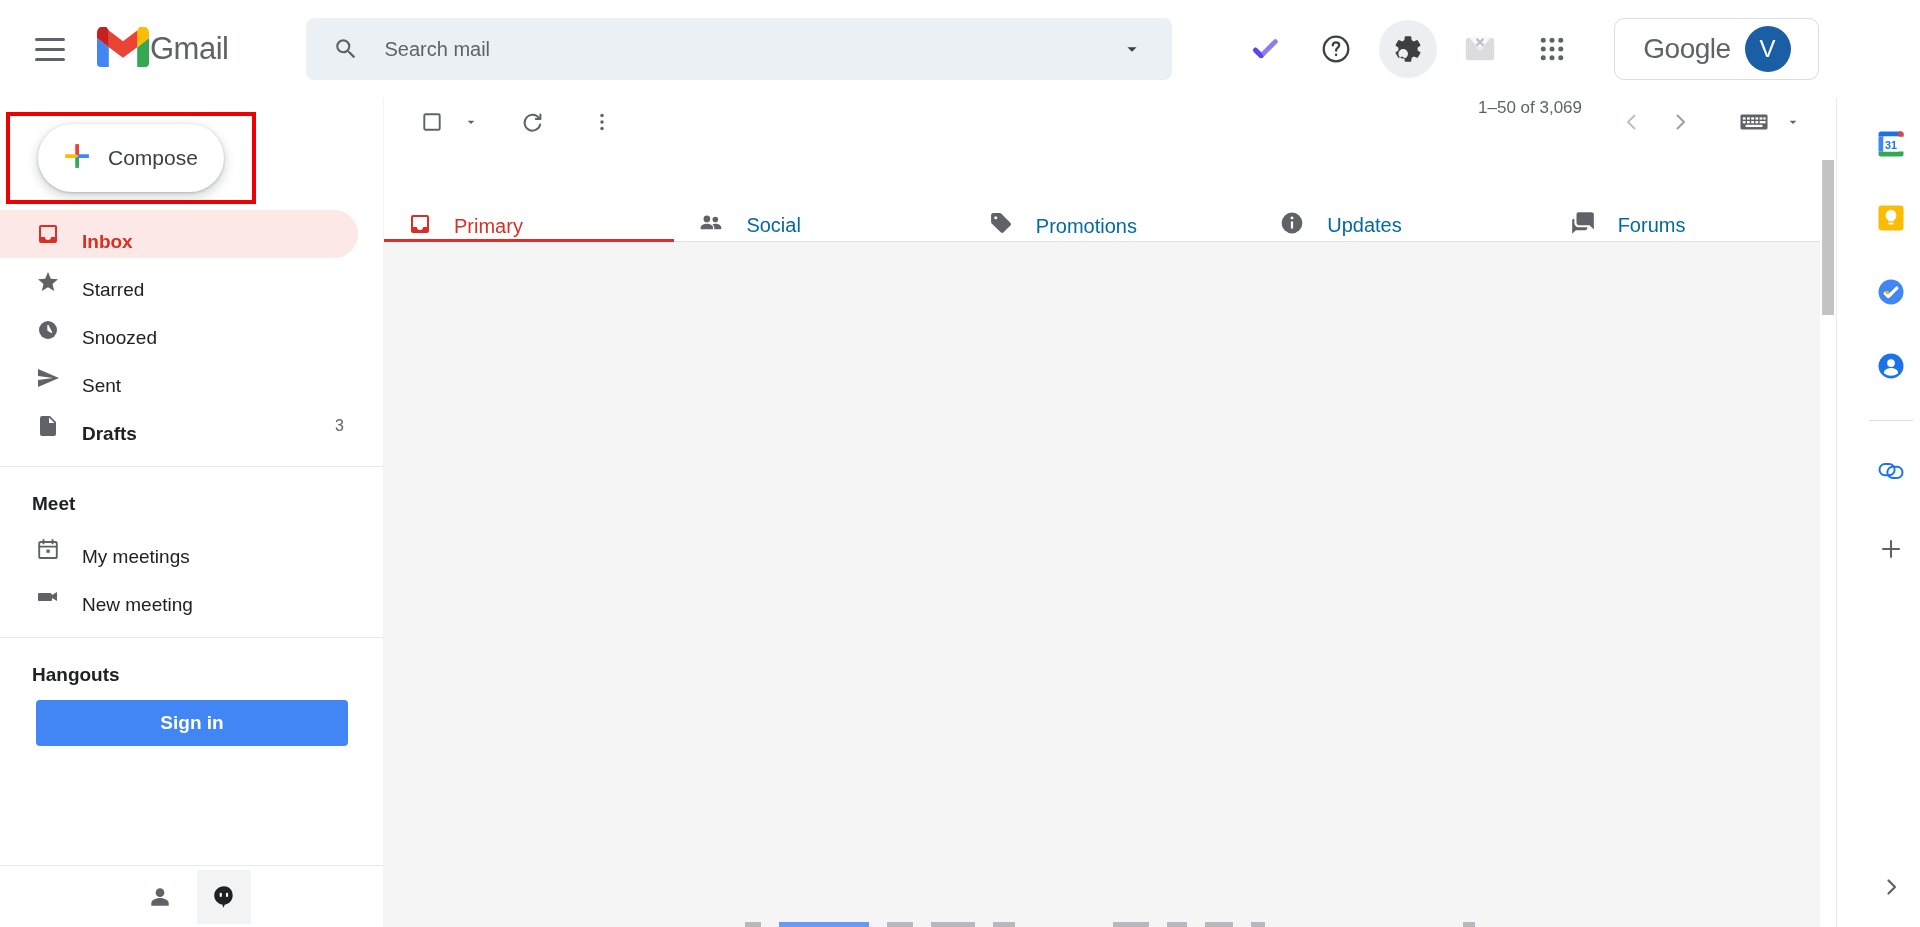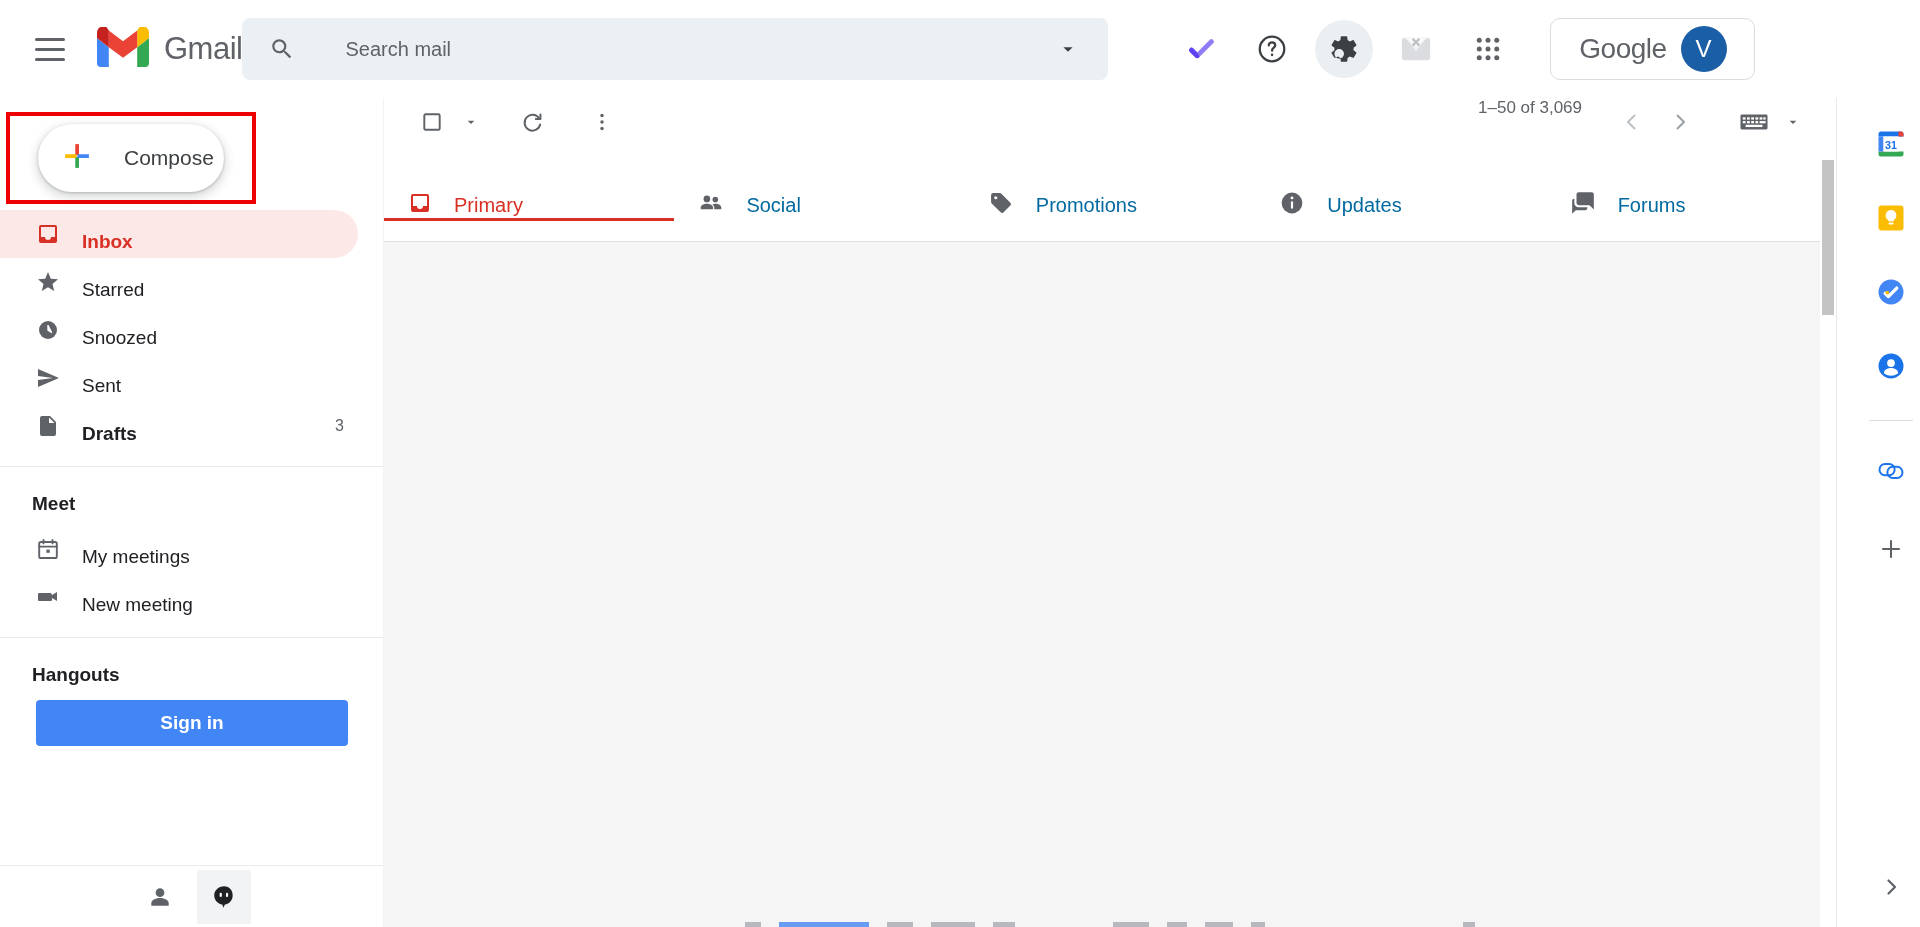--- a/index.html
+++ b/index.html
@@ -21,28 +21,29 @@
   .hamburger {
     width: 60px; height: 60px; margin-left: 20px;
     display: flex; flex-direction: column; justify-content: center; align-items: center;
     gap: 7px; cursor: pointer; border-radius: 50%;
   }
   .hamburger span { display:block; width: 30px; height: 3px; background: #5f6368; border-radius: 2px; }
 
   .brand { display: flex; align-items: center; margin-left: 16px; cursor: pointer; }
   .gmail-logo { width: 54px; height: 40px; }
   .brand-text {
-    font-size: 31px; color: #5f6368; margin-left: 14px;
+    font-size: 31px; color: #5f6368; 
     letter-spacing: -0.5px; font-weight: 400;
   }
 
   .search-wrap {
+    margin-left: 78px;
     width: 866px; height: 62px;
     background: #eaf0f3; border-radius: 8px;
-    display: flex; align-items: center; padding: 0 16px; gap: 25px;
+    display: flex; align-items: center; padding: 0 16px;
   }
   .search-icon-btn {
     width: 48px; height: 48px; border-radius: 50%;
     display: flex; align-items: center; justify-content: center;
     cursor: pointer; flex: none;
   }
   .search-input {
     flex: 1; height: 100%; border: none; background: transparent;
     outline: none; font-size: 20px; color: #202124;
     font-family: "Liberation Sans", sans-serif; padding-left: 14px;
@@ -87,21 +88,21 @@
     position: absolute; left: 6px; top: 14px;
     width: 250px; height: 92px;
     border: 4px solid #ef0000; background: #fff;
     z-index: 5;
   }
   .compose-btn {
     position: absolute; left: 38px; top: 26px;
     width: 186px; height: 68px;
     background: #fff; border-radius: 34px;
     box-shadow: 0 1px 3px rgba(60,64,67,.3), 0 4px 8px 3px rgba(60,64,67,.15);
-    display: flex; align-items: center; gap: 32px; padding-left: 24px;
+    display: flex; align-items: center; gap: 16px; padding-left: 24px;
     cursor: pointer; z-index: 6;
   }
   .compose-label { font-size: 21px; color: #3c4043; }
 
   .nav-list { position: absolute; top: 112px; left: 0; width: 384px; }
   .nav-item {
     height: 48px; display: flex; align-items: center;
     padding-left: 32px; cursor: pointer;
     border-top-right-radius: 24px; border-bottom-right-radius: 24px;
     margin-right: 26px; color: #202124; font-size: 19px;
@@ -154,21 +155,21 @@
   .tb-icon {
     width: 48px; height: 48px; border-radius: 50%;
     display: flex; align-items: center; justify-content: center; cursor: pointer;
   }
   .select-group { display: flex; align-items: center; }
   .tb-spacer { flex: 1; }
   .page-count { font-size: 17px; color: #5f6368; margin-right: 26px; }
   .kb-group { display: flex; align-items: center; margin-right: 28px; }
 
   .tabs {
-    height: 72px; display: flex; align-items: center;
+    height: 72px; display: flex; align-items: flex-end;
     border-bottom: 1px solid #e0e0e0; position: relative;
   }
   .tab {
     width: 300px; display: flex; align-items: center; gap: 22px;
     padding-left: 24px; cursor: pointer;
     font-size: 20px; color: #0369a1; position: relative;
   }
   .tab.active { color: #d93025; }
   .tab.active::after {
     content: ""; position: absolute; left: 0; bottom: -1px;

